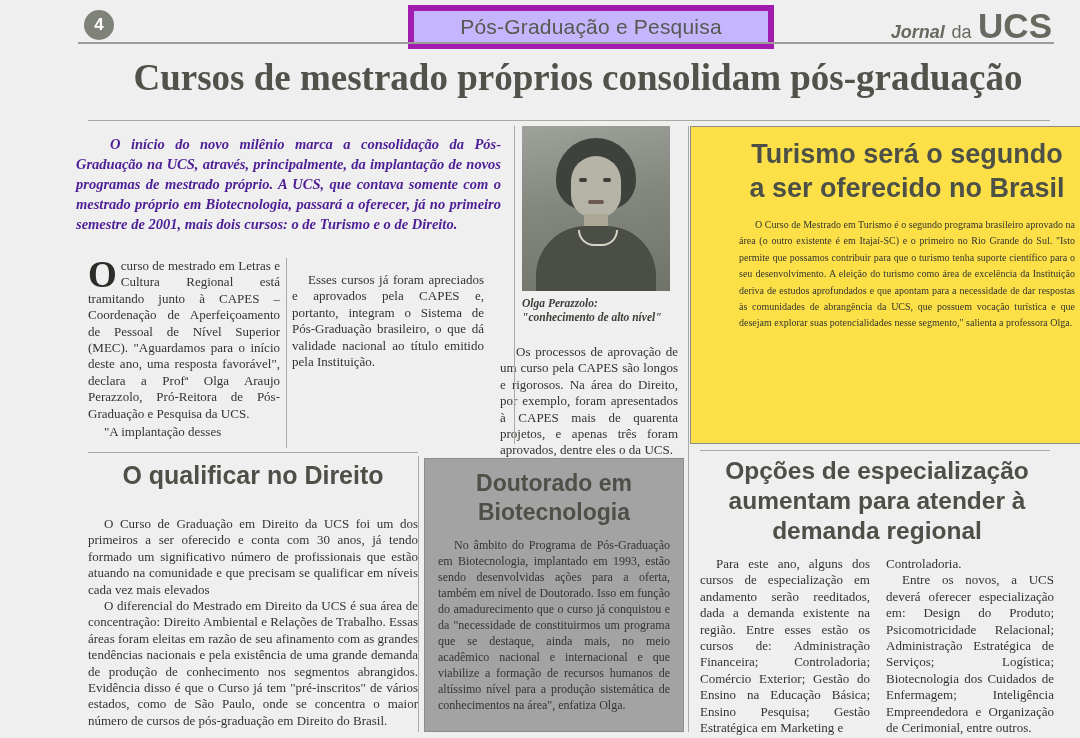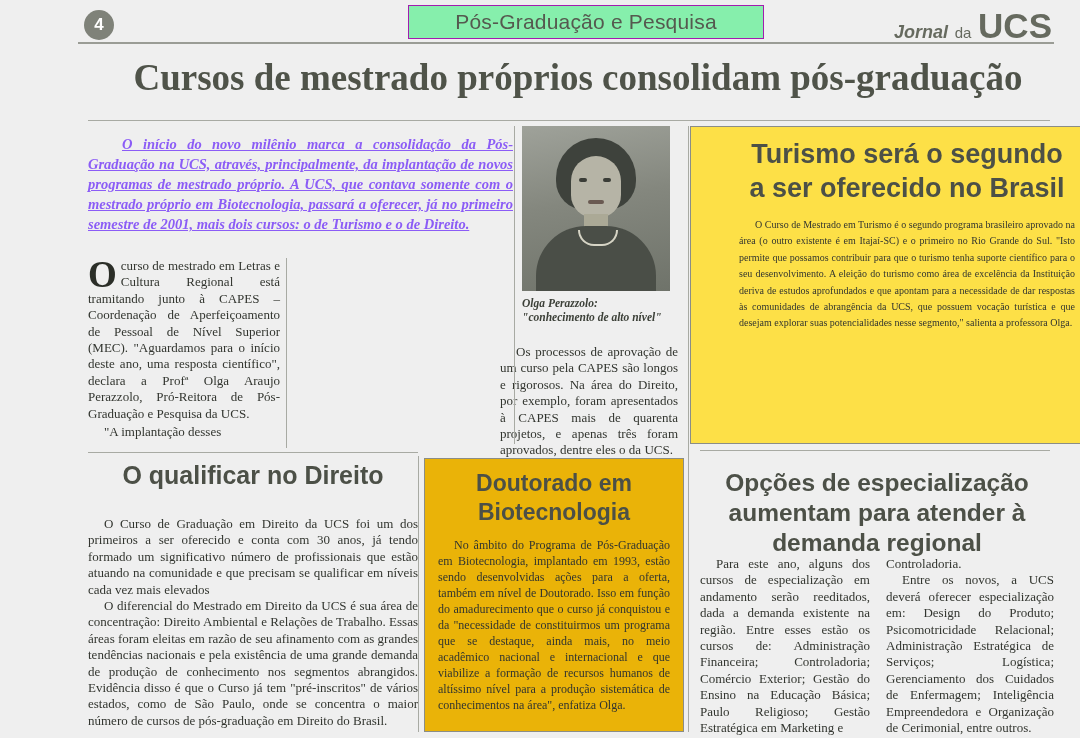--- a/index.html
+++ b/index.html
@@ -32,41 +32,41 @@
     font-family: "Liberation Sans", sans-serif;
     font-weight: bold;
     font-size: 17px;
     text-align: center;
     line-height: 30px;
   }
   #section-box {
     position: absolute;
     left: 408px; top: 5px;
     width: 354px; height: 32px;
-    border: 1px solid #a21caf;
-    background: #86efac;
+    border: 6px solid #a21caf;
+    background: #c4b5fd;
   }
   #section-title {
     font-family: "Liberation Sans", sans-serif;
     font-size: 21px;
     color: #55594f;
     text-align: center;
     line-height: 32px;
     letter-spacing: 0.2px;
   }
   #brand {
     position: absolute;
     right: 28px; top: 6px;
     font-family: "Liberation Sans", sans-serif;
     font-size: 24px;
     color: #666a5f;
     white-space: nowrap;
   }
   #brand .light { font-weight: bold; font-style: italic; font-size: 18px; }
-  #brand .da { font-weight: normal; font-size: 15px; }
+  #brand .da { font-weight: normal; font-size: 18px; }
   #brand .ucs { font-weight: bold; font-size: 35px; }
 
   #rule-top {
     position: absolute;
     left: 78px; top: 42px;
     width: 976px; height: 2px;
     background: #9a9c95;
   }
 
   
@@ -84,29 +84,28 @@
   #rule-head {
     position: absolute;
     left: 88px; top: 120px;
     width: 962px; height: 1px;
     background: #a8aaa3;
   }
 
   
   #lead {
     position: absolute;
-    left: 88px; top: 134px;
+    left: 76px; top: 134px;
     width: 425px;
     font-style: italic;
     font-weight: bold;
     font-size: 14.5px;
     line-height: 20px;
     text-align: justify;
-    color: #8b5cf6;
-    text-decoration: underline;
+    color: #4c1d95;
   }
   #lead .indent { display: inline-block; width: 34px; }
 
   
   #photo-block {
     position: absolute;
     left: 522px; top: 126px;
     width: 148px;
   }
   #photo {
@@ -235,21 +234,21 @@
     text-indent: 16px;
     color: #32352f;
   }
 
   
   #dout-box {
     position: absolute;
     left: 424px; top: 458px;
     width: 258px; height: 272px;
     border: 1px solid #8b8d86;
-    background: #eab308;
+    background: #a3a3a3;
   }
   #dout-head {
     font-family: "Liberation Sans", sans-serif;
     font-weight: bold;
     font-size: 23px;
     color: #4c5047;
     text-align: center;
     line-height: 29px;
     padding: 10px 14px 0 14px;
   }
@@ -298,25 +297,26 @@
       <div class="eyeR"></div>
       <div class="mouth"></div>
       <div class="neck"></div>
       <div class="shoulders"></div>
       <div class="necklace"></div>
     </div>
     <div id="photo-caption">Olga Perazzolo: "conhecimento de alto nível"</div>
   </div>
 
   <div class="bodycol" style="left:88px; top:258px; width:192px;">
-    <p><span class="dropcap">O</span><span>curso de mestrado em Letras e Cultura Regional está tramitando junto à CAPES – Coordenação de Aperfeiçoamento de Pessoal de Nível Superior (MEC). "Aguardamos para o início deste ano, uma resposta científico", declara a Profª Olga Araujo Perazzolo, Pró-Reitora de Pós-Graduação e Pesquisa da UCS.</span></p>
+    <p><span class="dropcap">O</span><span>curso de mestrado em Letras e Cultura Regional está tramitando junto à CAPES – Coordenação de Aperfeiçoamento de Pessoal de Nível Superior (MEC). "Aguardamos para o início deste ano, uma resposta favorável", declara a Profª Olga Araujo Perazzolo, Pró-Reitora de Pós-Graduação e Pesquisa da UCS.</span></p>
     <p class="ind" style="margin-top:2px;">"A implantação desses</p>
   </div>
 
   <div class="bodycol" style="left:292px; top:258px; width:192px;">
+    <p class="ind" style="margin-top:14px;">Esses cursos já foram apreciados e aprovados pela CAPES e, portanto, integram o Sistema de Pós-Graduação brasileiro, o que dá validade nacional ao título emitido pela Instituição.</p>
   </div>
 
   <div class="bodycol" style="left:500px; top:344px; width:178px;">
     <p class="ind">Os processos de aprovação de um curso pela CAPES são longos e rigorosos. Na área do Direito, por exemplo, foram apresentados à CAPES mais de quarenta projetos, e apenas três foram aprovados, dentre eles o da UCS.</p>
   </div>
 
   <div id="turismo-box">
     <div id="turismo-head">Turismo será o segundo a ser oferecido no Brasil</div>
     <div id="turismo-body">O Curso de Mestrado em Turismo é o segundo programa brasileiro aprovado na área (o outro existente é em Itajaí-SC) e o primeiro no Rio Grande do Sul. "Isto permite que possamos contribuir para que o turismo tenha suporte científico para o seu desenvolvimento. A eleição do turismo como área de excelência da Instituição deriva de estudos aprofundados e que apontam para a necessidade de dar respostas às comunidades de abrangência da UCS, que possuem vocação turística e que desejam explorar suas potencialidades nesse segmento," salienta a professora Olga.</div>
   </div>
@@ -332,22 +332,22 @@
   <div class="bodycol" style="left:88px; top:516px; width:330px;">
     <p class="ind">O Curso de Graduação em Direito da UCS foi um dos primeiros a ser oferecido e conta com 30 anos, já tendo formado um significativo número de profissionais que estão atuando na comunidade e que precisam se qualificar em níveis cada vez mais elevados</p>
     <p class="ind">O diferencial do Mestrado em Direito da UCS é sua área de concentração: Direito Ambiental e Relações de Trabalho. Essas áreas foram eleitas em razão de seu afinamento com as grandes tendências nacionais e pela existência de uma grande demanda de produção de conhecimento nos segmentos abrangidos. Evidência disso é que o Curso já tem "pré-inscritos" de vários estados, como de São Paulo, onde se concentra o maior número de cursos de pós-graduação em Direito do Brasil.</p>
   </div>
 
   <div id="dout-box">
     <div id="dout-head">Doutorado em Biotecnologia</div>
     <div id="dout-body">No âmbito do Programa de Pós-Graduação em Biotecnologia, implantado em 1993, estão sendo desenvolvidas ações para a oferta, também em nível de Doutorado. Isso em função do amadurecimento que o curso já conquistou e da "necessidade de constituirmos um programa que se destaque, ainda mais, no meio acadêmico nacional e internacional e que viabilize a formação de recursos humanos de altíssimo nível para a produção sistemática de conhecimentos na área", enfatiza Olga.</div>
   </div>
 
-  <div class="subhead" style="left:698px; top:468px; width:358px; font-size:24.5px; line-height:30px;">Opções de especialização aumentam para atender à demanda regional</div>
+  <div class="subhead" style="left:698px; top:456px; width:358px; font-size:24.5px; line-height:30px;">Opções de especialização aumentam para atender à demanda regional</div>
   <div class="bodycol" style="left:700px; top:556px; width:170px;">
-    <p class="ind">Para este ano, alguns dos cursos de especialização em andamento serão reeditados, dada a demanda existente na região. Entre esses estão os cursos de: Administração Financeira; Controladoria; Comércio Exterior; Gestão do Ensino na Educação Básica; Paulo Religioso; Gestão Estratégica em Marketing e</p>
+    <p class="ind">Para este ano, alguns dos cursos de especialização em andamento serão reeditados, dada a demanda existente na região. Entre esses estão os cursos de: Administração Financeira; Controladoria; Comércio Exterior; Gestão do Ensino na Educação Básica; Ensino Pesquisa; Gestão Estratégica em Marketing e</p>
   </div>
   <div class="bodycol" style="left:886px; top:556px; width:168px;">
     <p>Controladoria.</p>
-    <p class="ind">Entre os novos, a UCS deverá oferecer especialização em: Design do Produto; Psicomotricidade Relacional; Administração Estratégica de Serviços; Logística; Gerenciamento dos Cuidados de Enfermagem; Inteligência Empreendedora e Organização de Cerimonial, entre outros.</p>
+    <p class="ind">Entre os novos, a UCS deverá oferecer especialização em: Design do Produto; Psicomotricidade Relacional; Administração Estratégica de Serviços; Logística; Biotecnologia dos Cuidados de Enfermagem; Inteligência Empreendedora e Organização de Cerimonial, entre outros.</p>
   </div>
 
 </div>
 
 </body></html>

